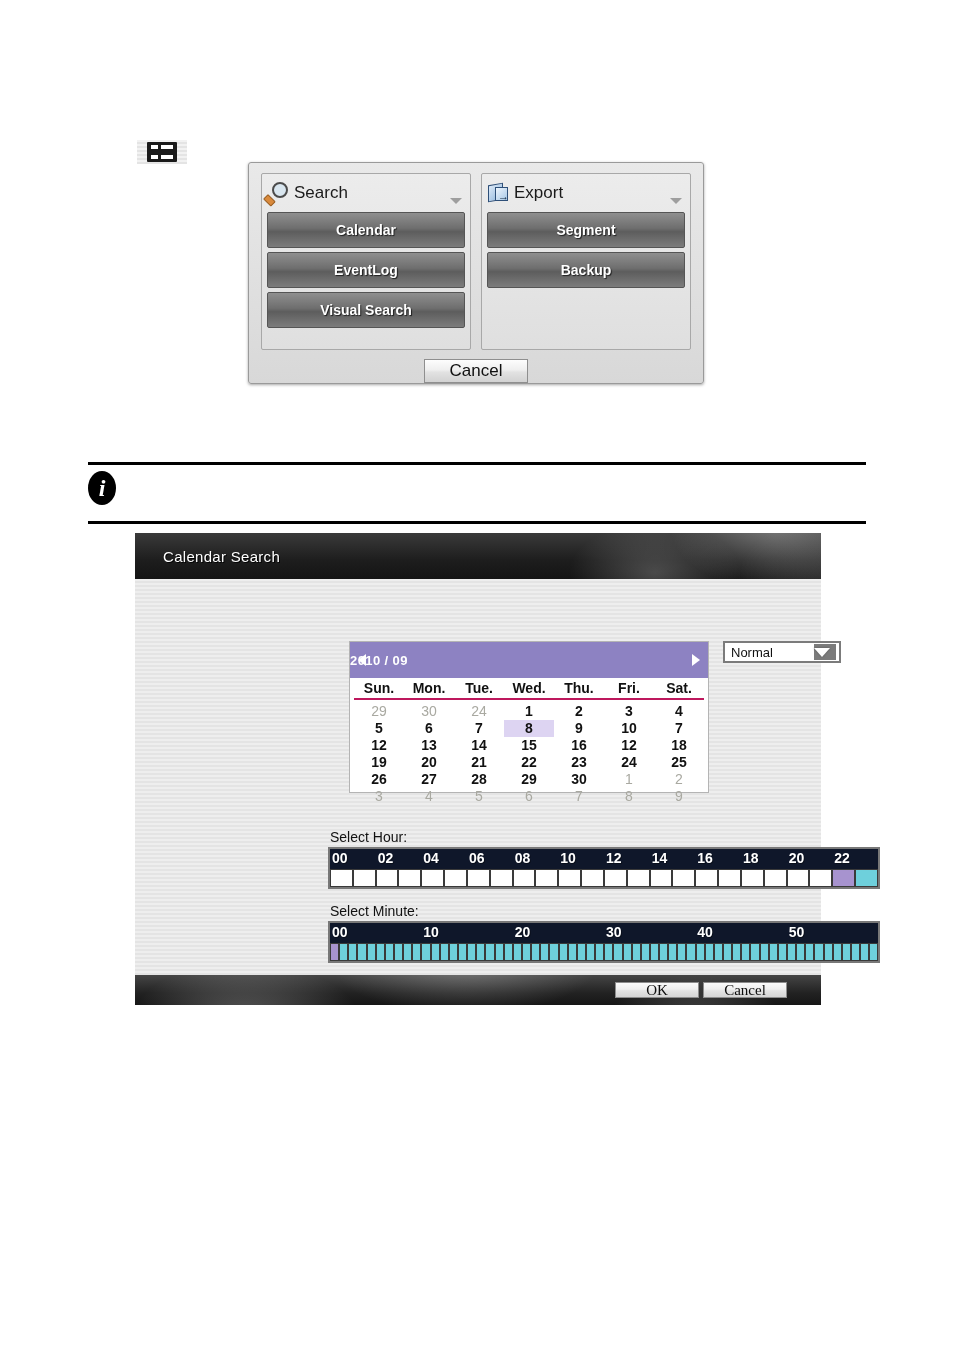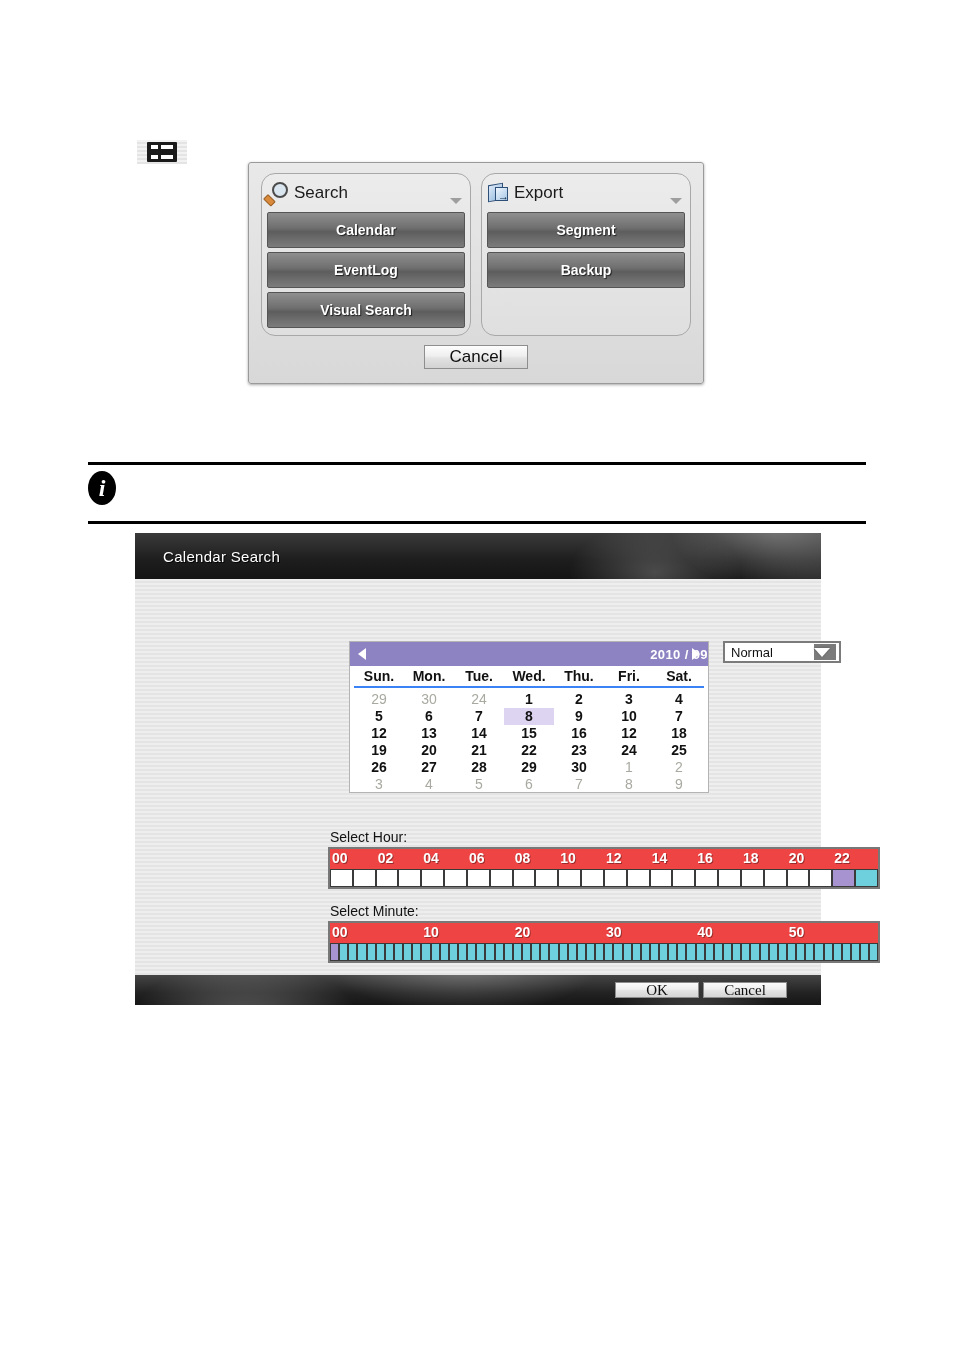--- a/index.html
+++ b/index.html
@@ -29,21 +29,21 @@
     box-shadow:0 1px 3px rgba(0,0,0,.35);
     box-sizing:border-box;}
   #pb-titlebar{height:38px;margin:2px 2px 0 2px;border-radius:6px 6px 2px 2px;
     background:linear-gradient(to bottom,#6e6e6e 0%,#3a3a3a 18%,#262626 48%,#4e4e4e 78%,#8c8c8c 100%);
     display:flex;align-items:center;justify-content:center;position:relative;
     border:1px solid #2a2a2a;box-sizing:border-box;}
   #pb-title{color:#fff;font-size:21px;font-weight:bold;letter-spacing:.5px;
     text-shadow:1px 1px 0 #000,-1px -1px 0 rgba(255,255,255,.25);}
   #pb-body{display:flex;gap:10px;padding:10px 12px 0 12px;}
   .pb-col{flex:1;background:linear-gradient(to bottom,#ececec,#dfdfdf);
-    border:1px solid #a8a8a8;border-radius:14px;padding:4px 5px 7px 5px;box-sizing:border-box;}
+    border:1px solid #a8a8a8;border-radius:2px;padding:4px 5px 21px 5px;box-sizing:border-box;}
   .pb-col-head{display:flex;align-items:center;height:30px;position:relative;}
   .pb-col-head .lbl{font-size:17px;color:#1b1b1b;margin-left:5px;}
   .pb-caret{position:absolute;right:3px;bottom:4px;width:0;height:0;
     border-left:6px solid transparent;border-right:6px solid transparent;border-top:6px solid #9e9e9e;}
   .pb-btn{height:36px;margin-top:4px;border-radius:2px;
     background:linear-gradient(to bottom,#8f8f8f 0%,#6e6e6e 45%,#5d5d5d 55%,#7c7c7c 100%);
     border:1px solid #555;box-sizing:border-box;
     display:flex;align-items:center;justify-content:center;
     color:#fff;font-size:14px;font-weight:bold;
     text-shadow:1px 1px 1px rgba(0,0,0,.7);}
@@ -102,27 +102,27 @@
       linear-gradient(to bottom,#454545,#222 60%,#161616);}
   .cal-fbtn{width:84px;height:16px;margin-right:4px;
     background:linear-gradient(to bottom,#fbfbfb,#efefef 45%,#e3e3e3 55%,#d4d4d4);
     border:1px solid #8d8d8d;box-sizing:border-box;
     display:flex;align-items:center;justify-content:center;font-size:15px;color:#0d0d0d;font-family:Liberation Serif, serif;}
   #cal-footer .spacer{width:30px;}
 
   
   #calendar-widget{left:214px;top:62px;width:360px;height:152px;
     background:#fff;border:1px solid #b4b4b4;box-sizing:border-box;}
-  #cal-nav{height:24px;background:#8d82c2;display:flex;align-items:center;
-    justify-content:flex-end;position:relative;}
+  #cal-nav{height:36px;background:#8d82c2;display:flex;align-items:center;
+    justify-content:flex-start;position:relative;}
   #cal-month{color:#fff;font-size:13px;font-weight:bold;letter-spacing:.4px;}
   .cal-arrow{position:absolute;top:50%;transform:translateY(-50%);width:0;height:0;}
   #cal-prev{left:8px;border-top:6px solid transparent;border-bottom:6px solid transparent;border-right:8px solid #fff;}
   #cal-next{right:8px;border-top:6px solid transparent;border-bottom:6px solid transparent;border-left:8px solid #fff;}
-  #cal-dow{display:grid;grid-template-columns:repeat(7,1fr);border-bottom:2px solid #3b82f6;
+  #cal-dow{display:grid;grid-template-columns:repeat(7,1fr);border-bottom:2px solid #be185d;
     margin:0 4px;padding:2px 0 2px 0;}
   #cal-dow div{text-align:center;font-size:14px;font-weight:bold;color:#111;}
   #cal-grid{display:grid;grid-template-columns:repeat(7,1fr);margin:3px 4px 0 4px;}
   #cal-grid .day{text-align:center;font-size:14px;font-weight:bold;color:#111;
     line-height:17px;height:17px;}
   #cal-grid .day.muted{color:#a9a9a1;font-weight:normal;}
   #cal-grid .day.sel{background:#ddd4f2;}
 
   
   #mode-select{left:588px;top:62px;width:118px;height:22px;
@@ -135,21 +135,21 @@
   #mode-caret-wrap{width:22px;height:16px;background:#7b7b7b;display:flex;
     align-items:center;justify-content:center;margin-right:3px;}
 
   
   .sel-label{font-size:14px;font-weight:normal;color:#111;}
   #hour-label{left:195px;top:250px;}
   #minute-label{left:195px;top:324px;}
   .timebar{position:absolute;border:2px solid #787878;box-sizing:border-box;background:#808080;}
   #hour-bar{left:193px;top:268px;width:552px;height:42px;}
   #minute-bar{left:193px;top:342px;width:552px;height:42px;}
-  .bar-ticks{height:20px;position:relative;background:#ef4444;}
+  .bar-ticks{height:20px;position:relative;background:#0f172a;}
   .bar-ticks span{position:absolute;top:1px;color:#fff;font-size:14px;font-weight:bold;
     text-shadow:1px 1px 0 rgba(0,0,0,.35);}
   .bar-cells{display:flex;height:18px;background:#808080;}
   .bar-cells .cell{flex:1 1 0;border:1px solid #3a3a3a;box-sizing:border-box;margin:0;}
   .cell.c-white{background:#ffffff;}
   .cell.c-purple{background:#a793cf;}
   .cell.c-cyan{background:#6ed0dc;}
 </style>
 </head>
 <body>

